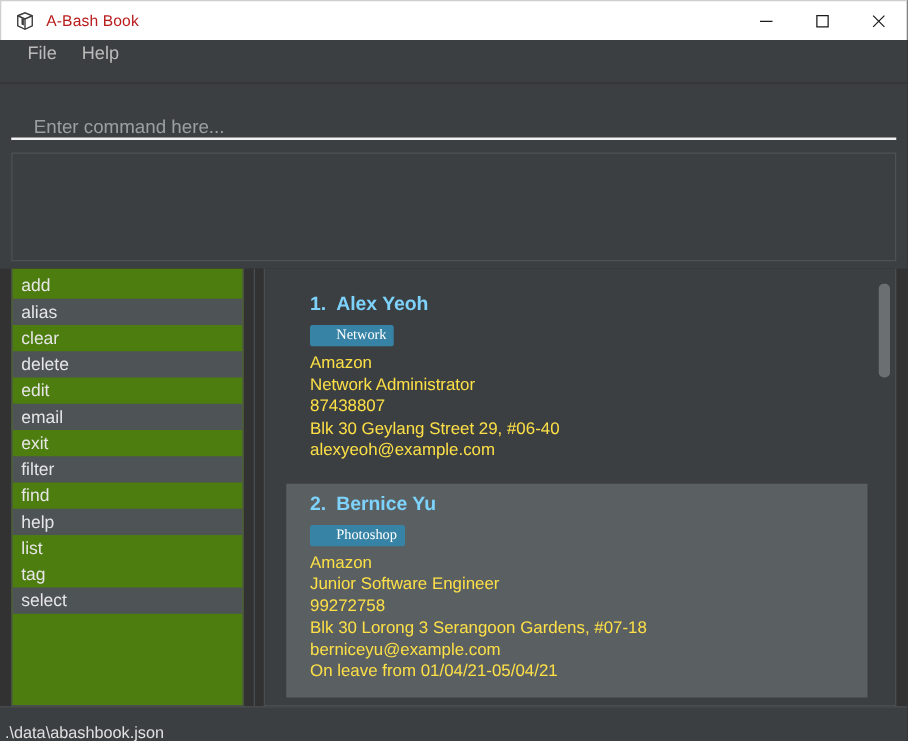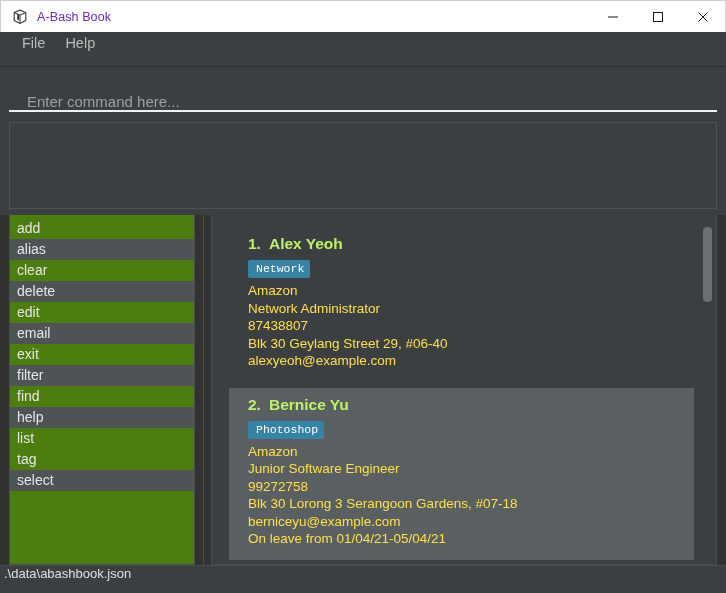--- a/index.html
+++ b/index.html
@@ -34,21 +34,21 @@
     width: 22px;
     height: 22px;
     margin-left: 8px;
     margin-right: 6px;
     display: flex;
     align-items: center;
     justify-content: center;
   }
   .titlebar-title {
     font-size: 12.5px;
-    color: #6d28d9;
+    color: #b91c1c;
     font-family: "Liberation Sans", sans-serif;
     letter-spacing: 0.1px;
   }
   .titlebar-spacer { flex: 1 1 auto; }
   .winbtn {
     width: 45px;
     height: 31px;
     display: flex;
     align-items: center;
     justify-content: center;
@@ -178,34 +178,34 @@
   .card {
     background: #3c3f41;
     padding: 8px 10px 12px 19px;
     margin-bottom: 6px;
     width: 465px;
   }
   .card.selected { background: #5a5f62; }
   .card-title {
     font-size: 15.5px;
     font-weight: bold;
-    color: #bef264;
+    color: #7dd3fc;
     margin-bottom: 5px;
     font-family: "Liberation Sans", sans-serif;
   }
   .card-title .idx { margin-right: 8px; }
   .tag {
     display: inline-block;
     background: #3683a6;
     color: #ffffff;
     font-size: 11.5px;
-    padding: 2px 6px 3px 8px;
+    padding: 2px 6px 3px 21px;
     border-radius: 2px;
     margin-bottom: 4px;
-    font-family: Liberation Mono, monospace;
+    font-family: Liberation Serif, serif;
   }
   .card-line {
     font-size: 13.5px;
     color: #fde047;
     line-height: 17.5px;
     font-family: "Liberation Sans", sans-serif;
     white-space: nowrap;
   }
 
   .vscroll {
@@ -224,21 +224,21 @@
     height: 75px;
     background: #6b6f71;
     border-radius: 4px;
   }
 
   
   .statusbar {
     flex: 0 0 28px;
     background: #3c3f41;
     display: flex;
-    align-items: flex-start;
+    align-items: flex-end;
     padding-left: 4px;
     border-top: 1px solid #4a4d4f;
   }
   .statusbar-text {
     font-size: 13px;
     color: #e0e0e0;
     font-family: "Liberation Sans", sans-serif;
   }
 </style>
 </head>

